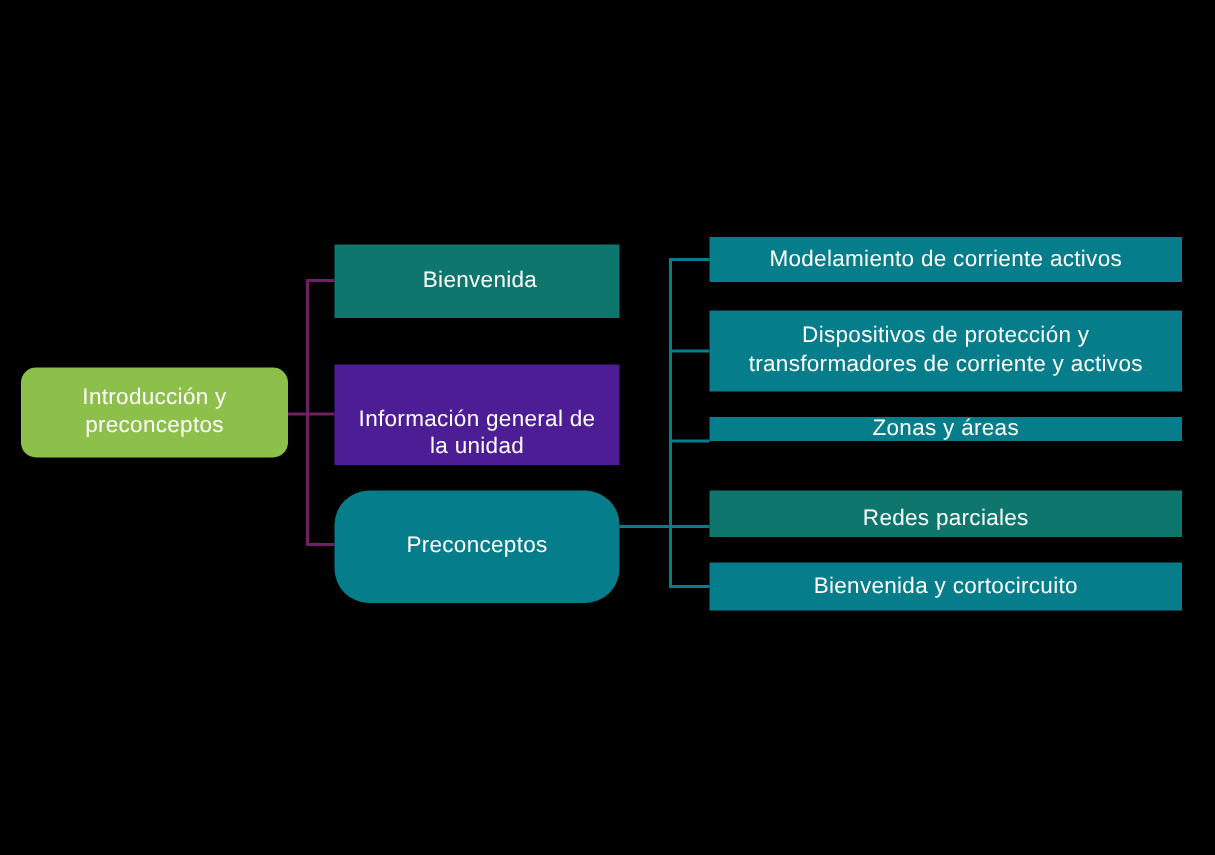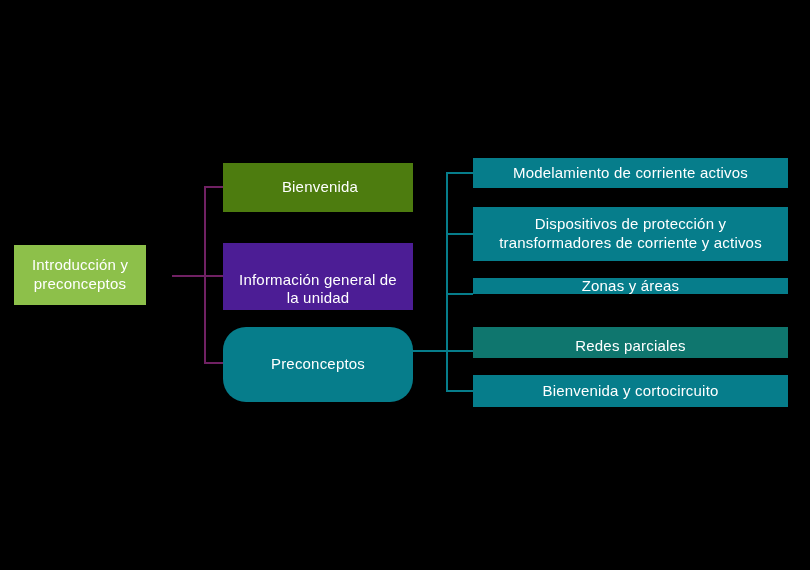--- a/index.html
+++ b/index.html
@@ -23,21 +23,21 @@
     text-align: center;
     color: #ffffff;
     font-size: 15px;
     line-height: 1.25;
     letter-spacing: 0.2px;
     box-sizing: border-box;
     padding: 2px 8px;
     cursor: pointer;
   }
   
-  .node-root        { left: 14px;  top: 245px; width: 132px; height: 60px; }
+  .node-root        { left: 14px;  top: 245px; width: 178px; height: 60px; border-radius: 10px; }
   
   .node-bienvenida  { left: 223px; top: 163px; width: 190px; height: 49px; }
   .node-info        { left: 223px; top: 243px; width: 190px; height: 67px; }
   .node-preconceptos{ left: 223px; top: 327px; width: 190px; height: 75px; border-radius: 23px; }
   
   .leaf             { left: 473px; width: 315px; }
   .node-leaf-0      { top: 158px; height: 30px; }
   .node-leaf-1      { top: 207px; height: 54px; }
   .node-leaf-2      { top: 278px; height: 16px; }
   .node-leaf-3      { top: 327px; height: 31px; }
@@ -78,21 +78,21 @@
   <div class="line v r-vert" style="background: rgb(6, 125, 139);"></div>
   <div class="line h r-b0" style="background: rgb(6, 125, 139);"></div>
   <div class="line h r-b1" style="background: rgb(6, 125, 139);"></div>
   <div class="line h r-b2" style="background: rgb(6, 125, 139);"></div>
   <div class="line h r-b4" style="background: rgb(6, 125, 139);"></div>
 
   <div class="node node-root" style="background: rgb(141, 192, 74);">
     <span>Introducción y preconceptos</span>
   </div>
 
-  <div class="node node-bienvenida" style="background: #4d7c0f; padding-left: 12px;">
+  <div class="node node-bienvenida" style="background: #0f766e; padding-left: 12px;">
     <span>Bienvenida</span>
   </div>
   <div class="node node-info" style="background: #4c1d95; align-items: flex-end;">
     <span>Información general de la unidad</span>
   </div>
   <div class="node node-preconceptos" style="background: rgb(6, 125, 139);">
     <span>Preconceptos</span>
   </div>
 
   <div class="node leaf node-leaf-0" style="background: rgb(6, 125, 139);">

